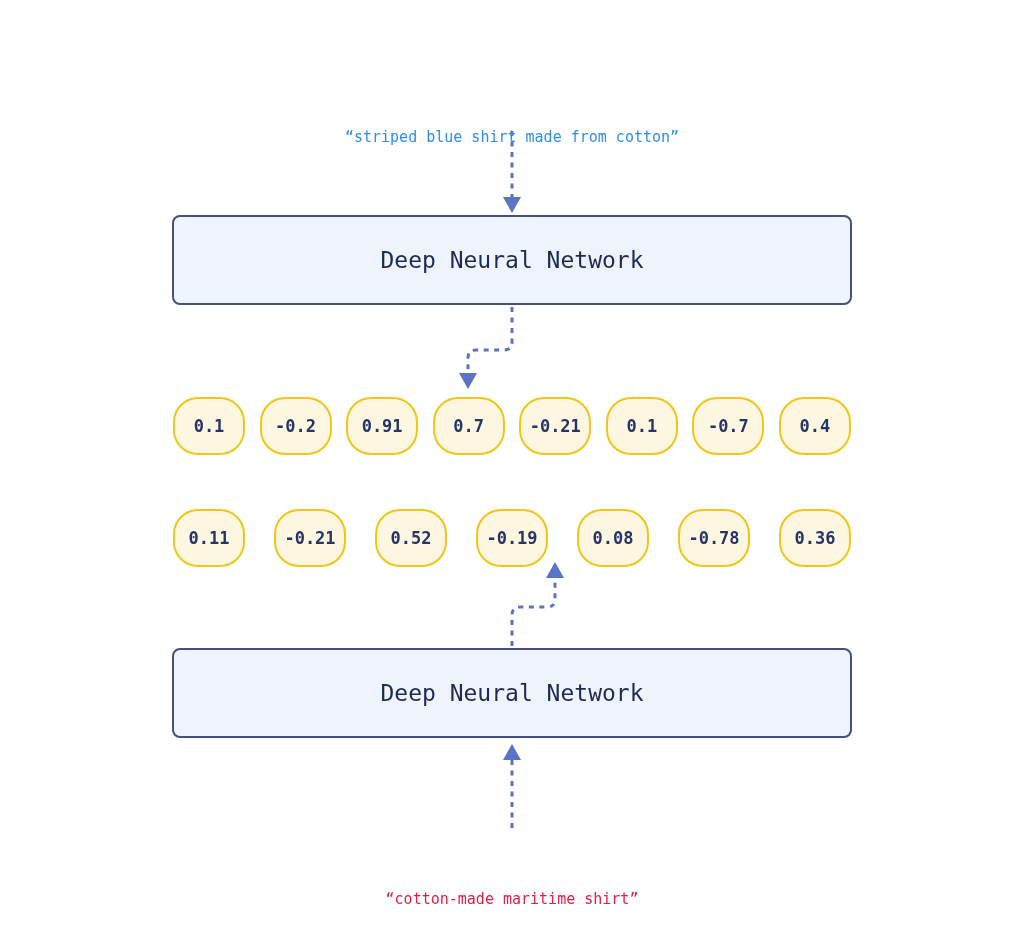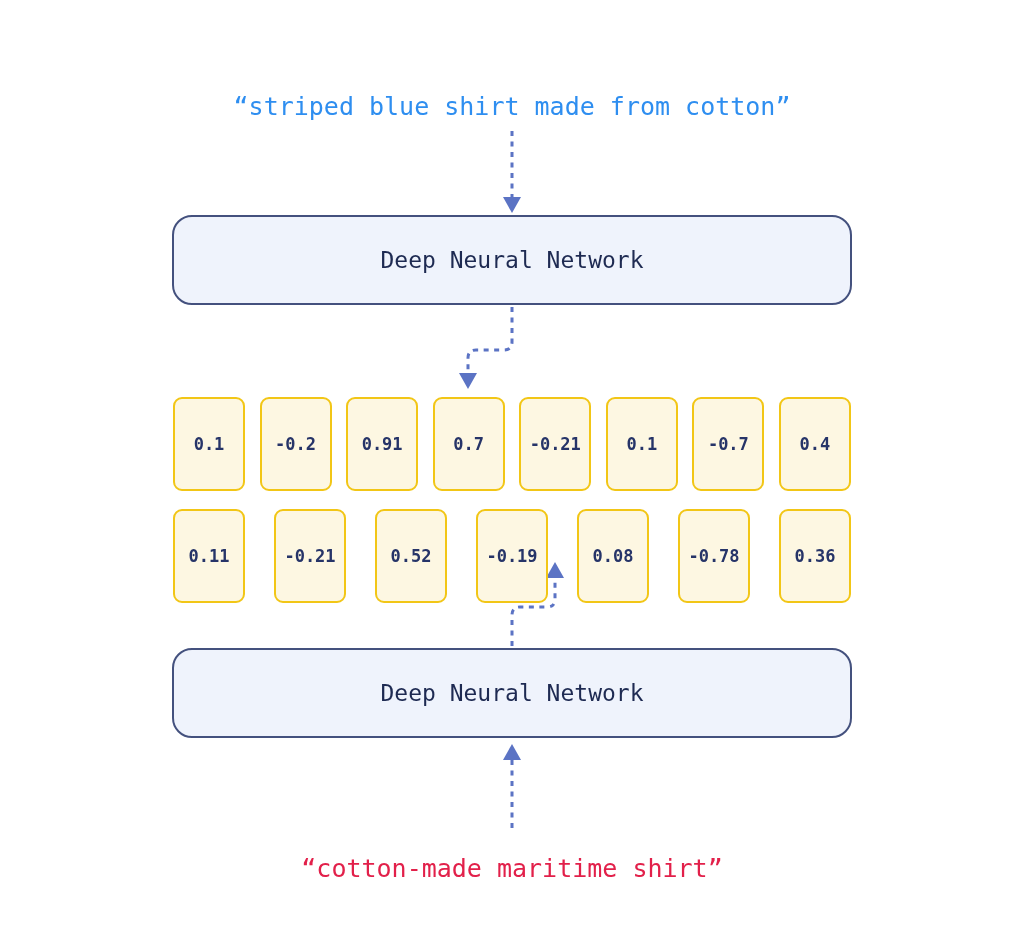--- a/index.html
+++ b/index.html
@@ -20,53 +20,54 @@
     position:relative;
     width:1024px;height:949px;
     background:var(--background);
     overflow:hidden;
     font-family:"DejaVu Sans Mono", monospace;
   }
   .quote{
     position:absolute;
     left:0;width:1024px;
     text-align:center;
-    font-size:25px;
+    font-size:15px;
     letter-spacing:0px;
     font-weight:500;
     white-space:pre;
+    margin-top:36px;
   }
   .quote.top{top:92px;color:var(--top-input-text);}
   .quote.bottom{top:854px;color:var(--bottom-input-text);}
   .dnn{
     position:absolute;
     left:172px;width:680px;height:90px;
     box-sizing:border-box;
     background:var(--network-box-fill);
     border:2px solid var(--network-box-border);
-    border-radius:20px;
+    border-radius:8px;
     display:flex;align-items:center;justify-content:center;
   }
   .dnn span{
     color:var(--network-label-text);
     font-size:23px;
     font-weight:500;
   }
   .vec-row{
     position:absolute;
     left:173px;width:678px;height:74px;
     display:flex;
     justify-content:space-between;
   }
   .cell{
-    width:72px;height:94px;
+    width:72px;height:58px;
     box-sizing:border-box;
     background:var(--embedding-box-fill);
     border:2px solid var(--embedding-box-border);
-    border-radius:9px;
+    border-radius:25px;
     display:flex;align-items:center;justify-content:center;
     color:var(--embedding-value-text);
     font-size:17px;
     font-weight:700;
     white-space:pre;
   }
   svg.arrows{
     position:absolute;left:0;top:0;width:1024px;height:949px;
     pointer-events:none;
   }

